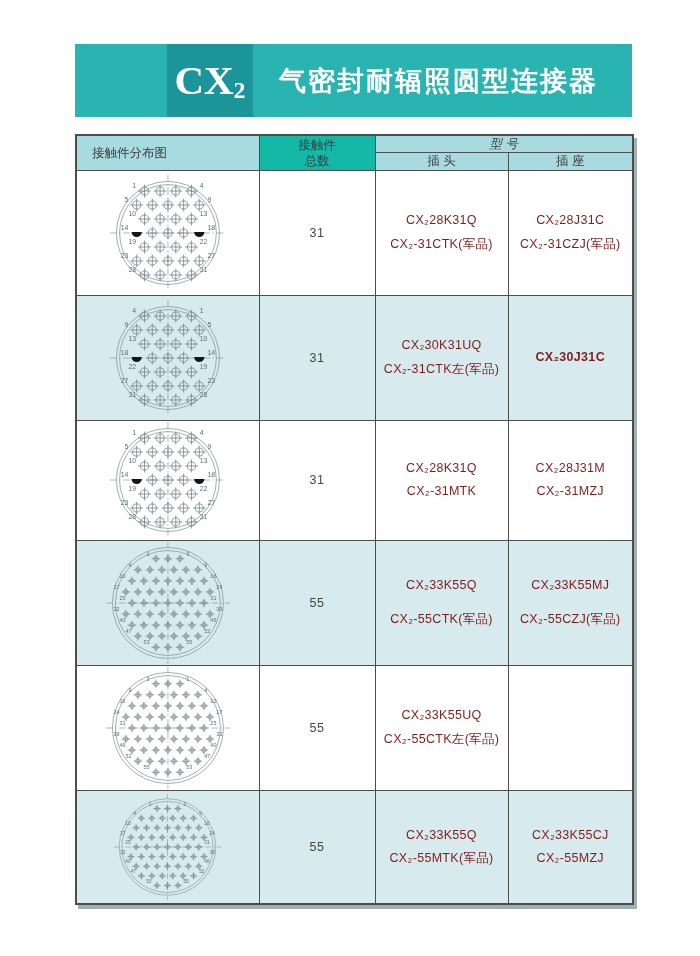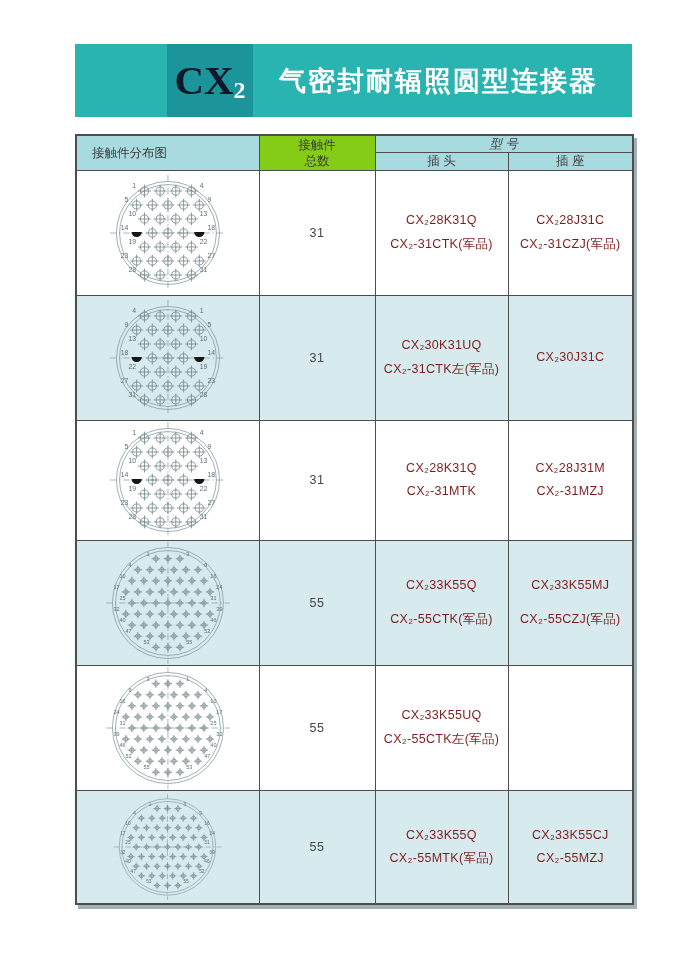--- a/index.html
+++ b/index.html
@@ -5,21 +5,21 @@
   html,body{margin:0;padding:0;background:#ffffff;}
   .page{position:relative;width:700px;height:956px;background:#ffffff;overflow:hidden;
         font-family:"Liberation Sans","DejaVu Sans",sans-serif;}
 
   
   .band{position:absolute;left:75px;top:44px;width:557px;height:73px;
         display:flex;align-items:center;}
   .cx-box{width:86px;height:73px;margin-left:92px;display:flex;align-items:center;
           justify-content:center;flex:none;}
   .cx-main{font-family:"Liberation Serif","DejaVu Serif",serif;font-weight:bold;
-           font-size:41px;color:#0f172a;line-height:1;}
+           font-size:41px;color:#ffffff;line-height:1;}
   .cx-sub{font-family:"Liberation Serif","DejaVu Serif",serif;font-weight:bold;
           font-size:24px;color:#fff;line-height:1;position:relative;top:9px;}
   .band-title{margin:0 0 0 26px;color:#fff;font-size:27px;font-weight:bold;
               letter-spacing:2px;white-space:nowrap;}
 
   
   table.tbl{position:absolute;left:75px;top:134px;width:557px;border-collapse:collapse;
             table-layout:fixed;background:#fff;
             box-shadow:3px 4px 0 0 rgba(130,150,155,.75);}
   .tbl th,.tbl td{border:1px solid #4d4d4d;padding:0;font-weight:normal;
@@ -56,21 +56,21 @@
   <table class="tbl">
     <colgroup>
       <col style="width:183px">
         <col style="width:116px">
         <col style="width:133px">
         <col style="width:125px">
     </colgroup>
     <tbody>
         <tr class="hr1">
       <th class="h-diagram hd" rowspan="2" style="background: rgb(168, 219, 224);">接触件分布图</th>
-      <th class="h-count hd" rowspan="2" style="background: #84cc16;">接触件
+      <th class="h-count hd" rowspan="2" style="background: #14b8a6;">接触件
 总数</th>
       <th class="hd" colspan="2" style="background: rgb(168, 219, 224); font-style: italic;">型 号</th>
     </tr>
     <tr class="hr2">
       <th class="hd" style="background: rgb(168, 219, 224);">插 头</th>
       <th class="hd" style="background: rgb(168, 219, 224);">插 座</th>
     </tr>
 
     <tr class="dr r0">
       <td class="diag">
@@ -302,21 +302,21 @@
                 <line x1="94.5" y1="108.6" x2="108.5" y2="108.6" stroke="#76898e" stroke-width="0.9"></line>
                 <line x1="101.5" y1="101.6" x2="101.5" y2="115.6" stroke="#76898e" stroke-width="0.9"></line>
                 <text x="41.5" y="105.1" text-anchor="end" fill="#5d6f75" font-size="7.5" font-family="Liberation Sans, sans-serif">31</text>
                 <text x="110.5" y="105.1" text-anchor="start" fill="#5d6f75" font-size="7.5" font-family="Liberation Sans, sans-serif">28</text>
               </svg>
             </div>
           </td>
       <td class="cnt" style="background: rgb(215, 234, 238);">31</td>
       <td class="mdl" style="background: rgb(215, 234, 238);">CX₂30K31UQ
 CX₂-31CTK左(军品)</td>
-      <td class="mdl" style="background: rgb(215, 234, 238);">CX₂30J31C</td>
+      <td class="mdl" style="background: rgb(215, 234, 238); font-weight: bold;">CX₂30J31C</td>
     </tr>
     <tr class="dr r2">
       <td class="diag">
             <div class="dwrap">
               <svg viewBox="0 0 152 126" class="s31">
                 <circle cx="76" cy="63" r="56" fill="none" stroke="#8b9ea3" stroke-width="0.9"></circle>
                 <circle cx="76" cy="63" r="52.6" fill="none" stroke="#8b9ea3" stroke-width="0.9"></circle>
                 <line x1="13" y1="63" x2="139" y2="63" stroke="#8b9ea3" stroke-width="0.8" stroke-dasharray="7 3 1.5 3"></line>
                 <line x1="76" y1="0" x2="76" y2="126" stroke="#8b9ea3" stroke-width="0.8" stroke-dasharray="7 3 1.5 3"></line>
                 <circle cx="50.5" cy="17.400000000000006" r="4.4" fill="none" stroke="#76898e" stroke-width="0.9"></circle>

